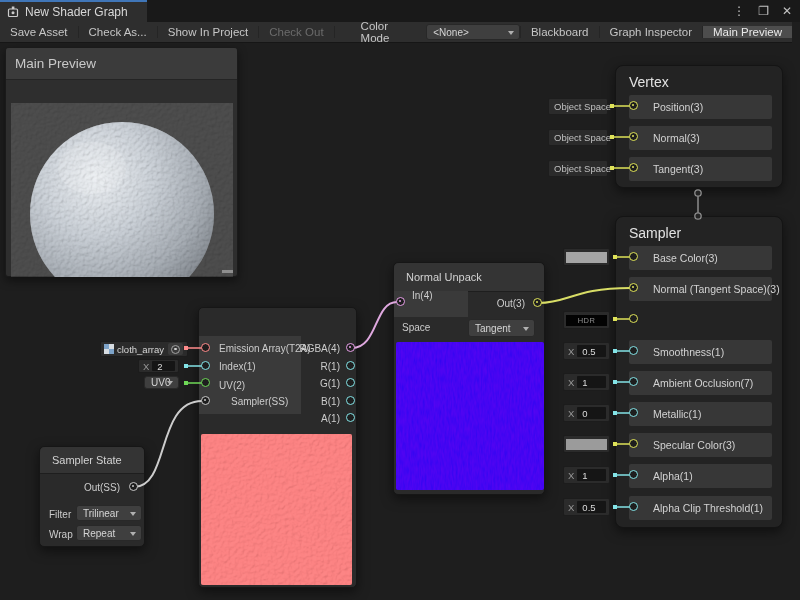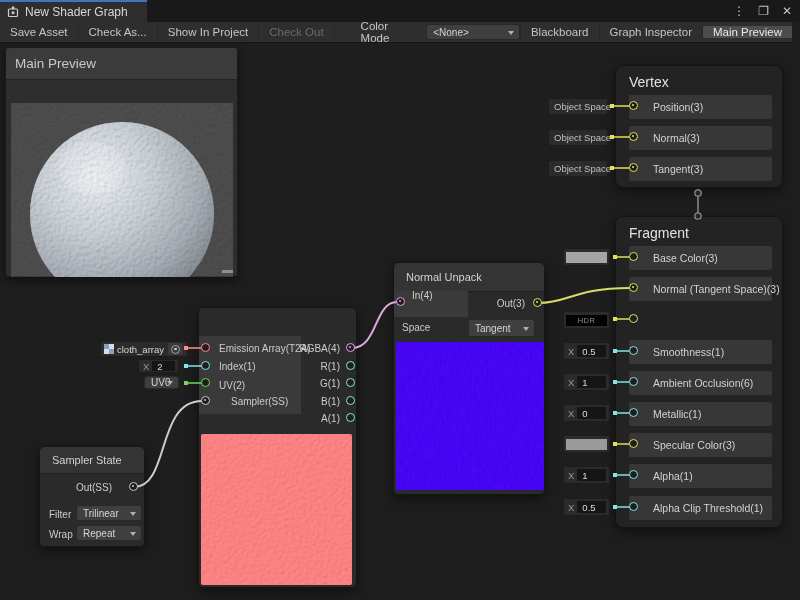--- a/index.html
+++ b/index.html
@@ -156,32 +156,32 @@
     <span>Object Space</span>
     </div>
   <div class="badge" style="left:548px;top:160px">
     <span>Object Space</span>
     </div>
   <div class="pdot pd-y" style="left:610px;top:104px"></div>
   <div class="pdot pd-y" style="left:610px;top:135px"></div>
   <div class="pdot pd-y" style="left:610px;top:166px"></div>
 
   <div class="node" style="left:615px;top:216px;width:168px;height:312px">
-    <div class="stacktitle">Fragment</div>
+    <div class="stacktitle">Sampler</div>
     <div class="srow" style="top:29px">
         <span>Base Color(3)</span>
       </div>
     <div class="srow" style="top:60px">
         <span>Normal (Tangent Space)(3)</span>
       </div>
     <div class="srow" style="top:123px">
         <span>Smoothness(1)</span>
       </div>
     <div class="srow" style="top:154px">
-        <span>Ambient Occlusion(6)</span>
+        <span>Ambient Occlusion(7)</span>
       </div>
     <div class="srow" style="top:185px">
         <span>Metallic(1)</span>
       </div>
     <div class="srow" style="top:216px">
         <span>Specular Color(3)</span>
       </div>
     <div class="srow" style="top:247px">
         <span>Alpha(1)</span>
       </div>
@@ -285,21 +285,21 @@
           <feColorMatrix in="t" type="matrix" values="0.6 0 0 0 0.1  0 0 0 0 0  0 0 0 0 0.9  0 0 0 0 1"></feColorMatrix>
           </filter>
       </defs>
       <rect width="148" height="148" fill="#1208f2"></rect>
       <rect width="148" height="148" filter="url(#bluenoise)" opacity="0.35"></rect>
     </svg>
   </div>
 
   <div class="node2" style="left:39px;top:446px;width:106px;height:101px">
     <div class="nhead" style="height:26px">Sampler State</div>
-    <span class="slabel r" style="right:32px;top:35px">Out(SS)</span>
+    <span class="slabel r" style="right:24px;top:35px">Out(SS)</span>
     <span class="slabel" style="left:9px;top:62px">Filter</span>
     <div class="dd abs" style="left:36px;top:58px;width:66px;height:16px">
       <span>Trilinear</span>
     </div>
     <span class="slabel" style="left:9px;top:82px">Wrap</span>
     <div class="dd abs" style="left:36px;top:78px;width:66px;height:16px">
       <span>Repeat</span>
     </div>
   </div>
 

